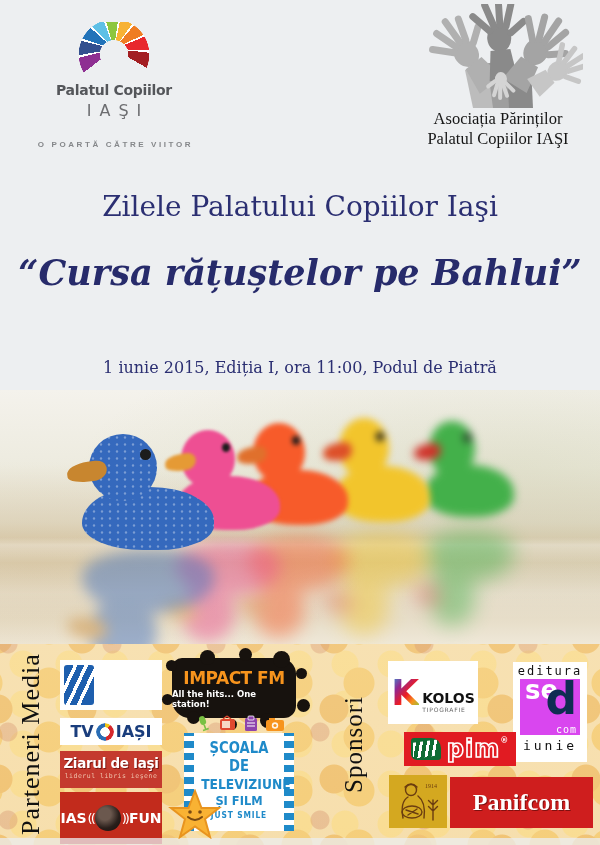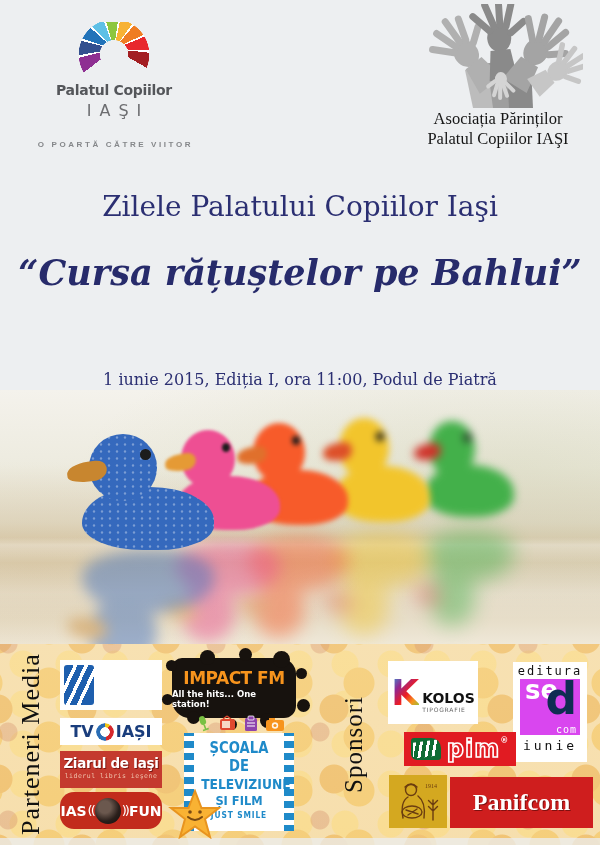--- a/index.html
+++ b/index.html
@@ -33,21 +33,21 @@
   .assoc{position:absolute;right:4px;top:4px;width:196px;text-align:center;}
   .assoc svg{display:block;margin:0 auto;}
   .assoc-text{font-size:16.5px;color:#161616;line-height:1.12;margin-top:2px;}
 
   
   .supertitle{position:absolute;left:0;top:190px;width:100%;text-align:center;
               font-family:"DejaVu Serif",serif;font-size:28px;color:#2b2f72;}
   .maintitle{position:absolute;left:0;top:252px;width:100%;text-align:center;
              font-family:"DejaVu Serif",serif;font-style:italic;font-weight:bold;
              font-size:35px;color:#272b6b;}
-  .details{position:absolute;left:0;top:370px;width:100%;text-align:center;
+  .details{position:absolute;left:0;top:358px;width:100%;text-align:center;
            font-family:"DejaVu Serif",serif;font-size:16px;color:#2b2f72;}
 
   
   .photo{position:absolute;left:0;top:390px;width:600px;height:254px;overflow:hidden;
     background:linear-gradient(180deg,#f4f2ec 0%,#edebdf 30%,#e0d9c5 52%,#d8cbae 60%,#ddd2b9 75%,#e8dfcb 92%,#efe8d8 100%);}
   .photo::before{content:"";position:absolute;inset:0;
     background:radial-gradient(120% 90% at 85% 30%,rgba(170,175,120,.18),transparent 60%),
                radial-gradient(80% 60% at 5% 70%,rgba(210,180,130,.25),transparent 70%);}
   .photo::after{content:"";position:absolute;inset:0;
     background:linear-gradient(180deg,transparent 0 58%,rgba(255,255,255,.30) 61%,transparent 68%,
@@ -114,22 +114,22 @@
     -webkit-mask:radial-gradient(circle,transparent 0 4.5px,#000 5px);
     mask:radial-gradient(circle,transparent 0 4.5px,#000 5px);}
 
   
   .ziarul{left:60px;top:107px;width:102px;height:37px;background:#c43a2e;color:#fff;text-align:center;
           font-family:"DejaVu Sans",sans-serif;padding-top:4px;}
   .ziarul-title{font-weight:bold;font-size:13.5px;text-shadow:1px 1px 0 #7a1710;letter-spacing:-.3px;}
   .ziarul-sub{font-family:"DejaVu Sans Mono",monospace;font-size:6.5px;color:#efc0aa;letter-spacing:.5px;margin-top:1px;}
 
   
-  .iasifun{left:60px;top:148px;width:102px;height:37px;background:#c22b1c;display:flex;align-items:center;
-           justify-content:center;gap:1px;color:#fff;font-family:"DejaVu Sans",sans-serif;font-weight:bold;font-size:14px;border-radius:14px;}
+  .iasifun{left:60px;top:148px;width:102px;height:52px;background:#c22b1c;display:flex;align-items:center;
+           justify-content:center;gap:1px;color:#fff;font-family:"DejaVu Sans",sans-serif;font-weight:bold;font-size:14px;}
   .fun-circle{width:26px;height:26px;border-radius:50%;flex:0 0 auto;
     background:radial-gradient(circle at 38% 35%,#6b584e 0 26%,#2a1f1b 60%,#120d0b 100%);}
   .fun-paren{font-size:13px;letter-spacing:-2px;font-weight:normal;}
 
   
   .impact{left:172px;top:14px;width:124px;height:60px;background:#17120e;border-radius:10px 16px 12px 18px;
           display:flex;flex-direction:column;align-items:center;justify-content:center;}
   .impact::before{content:"";position:absolute;left:50%;top:50%;width:7px;height:7px;border-radius:50%;
     background:#17120e;z-index:0;
     box-shadow:-66px -26px 0 2px #17120e,-30px -34px 0 4px #17120e,8px -37px 0 3px #17120e,

